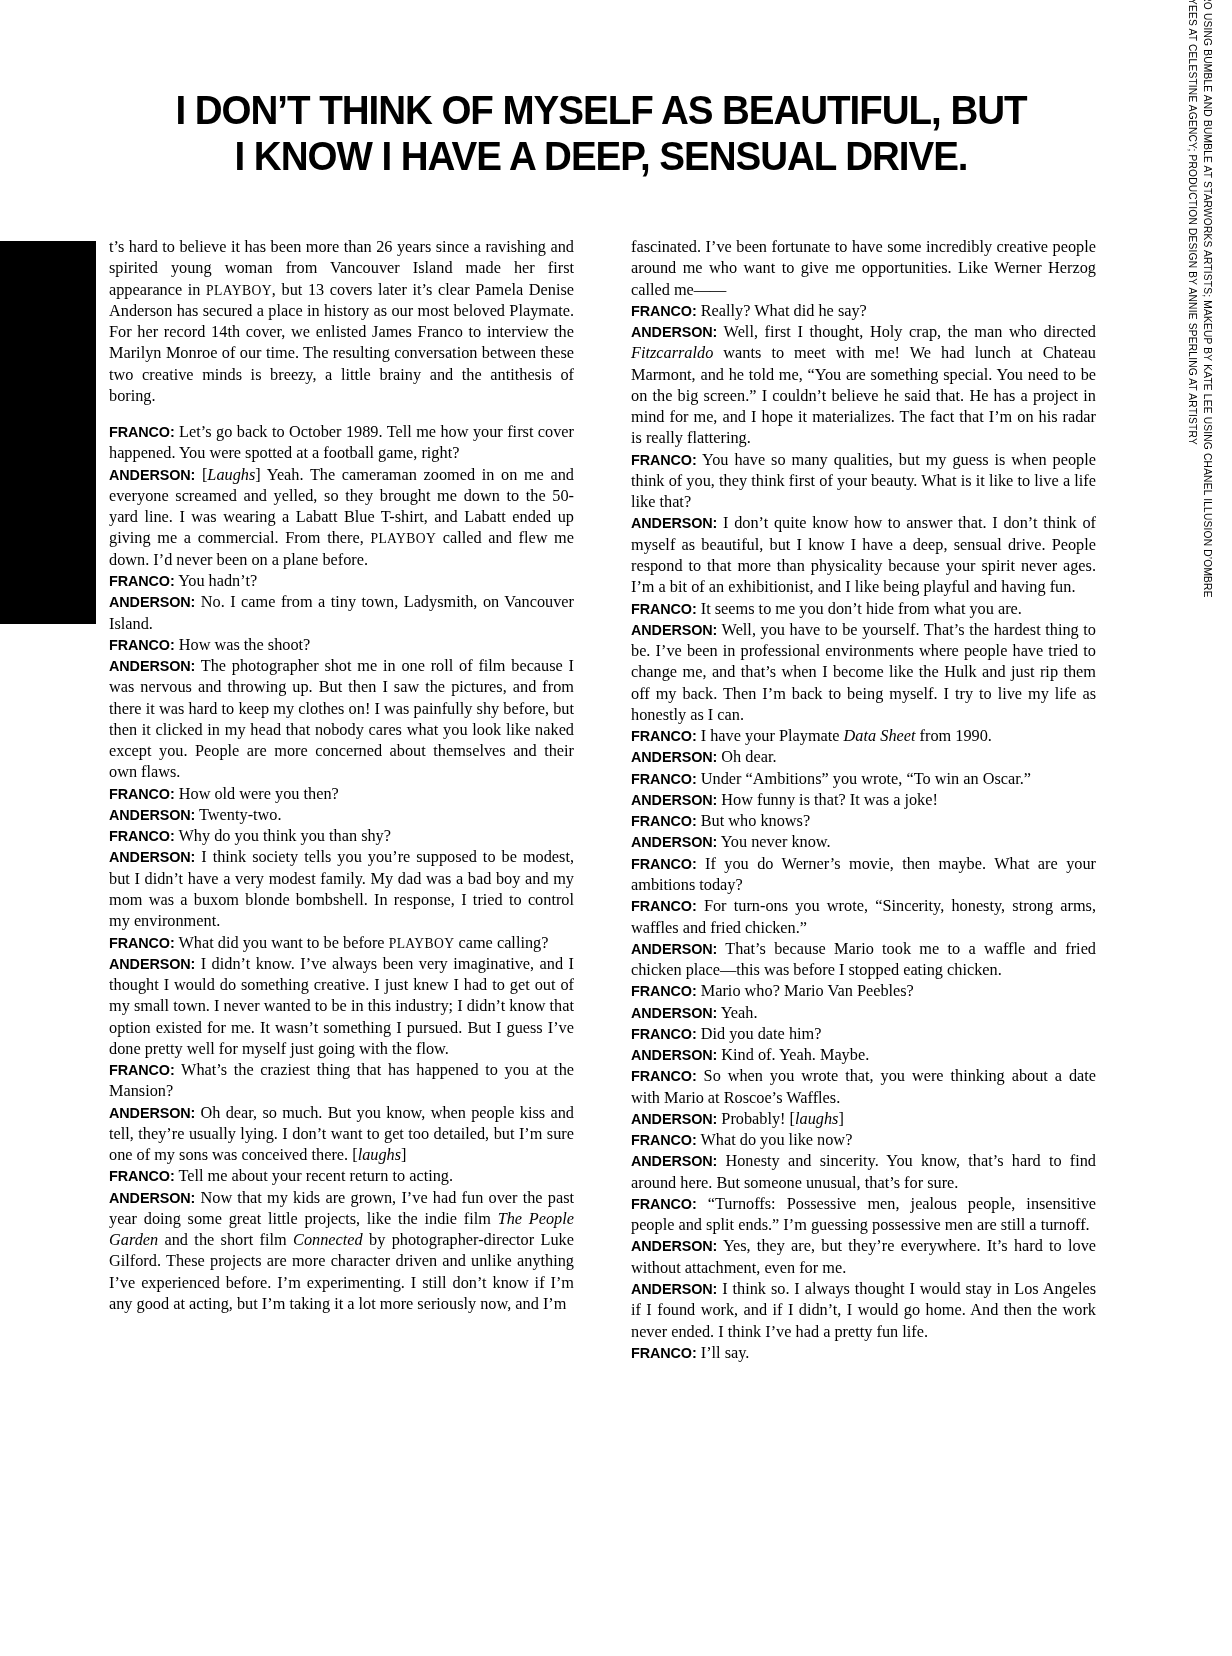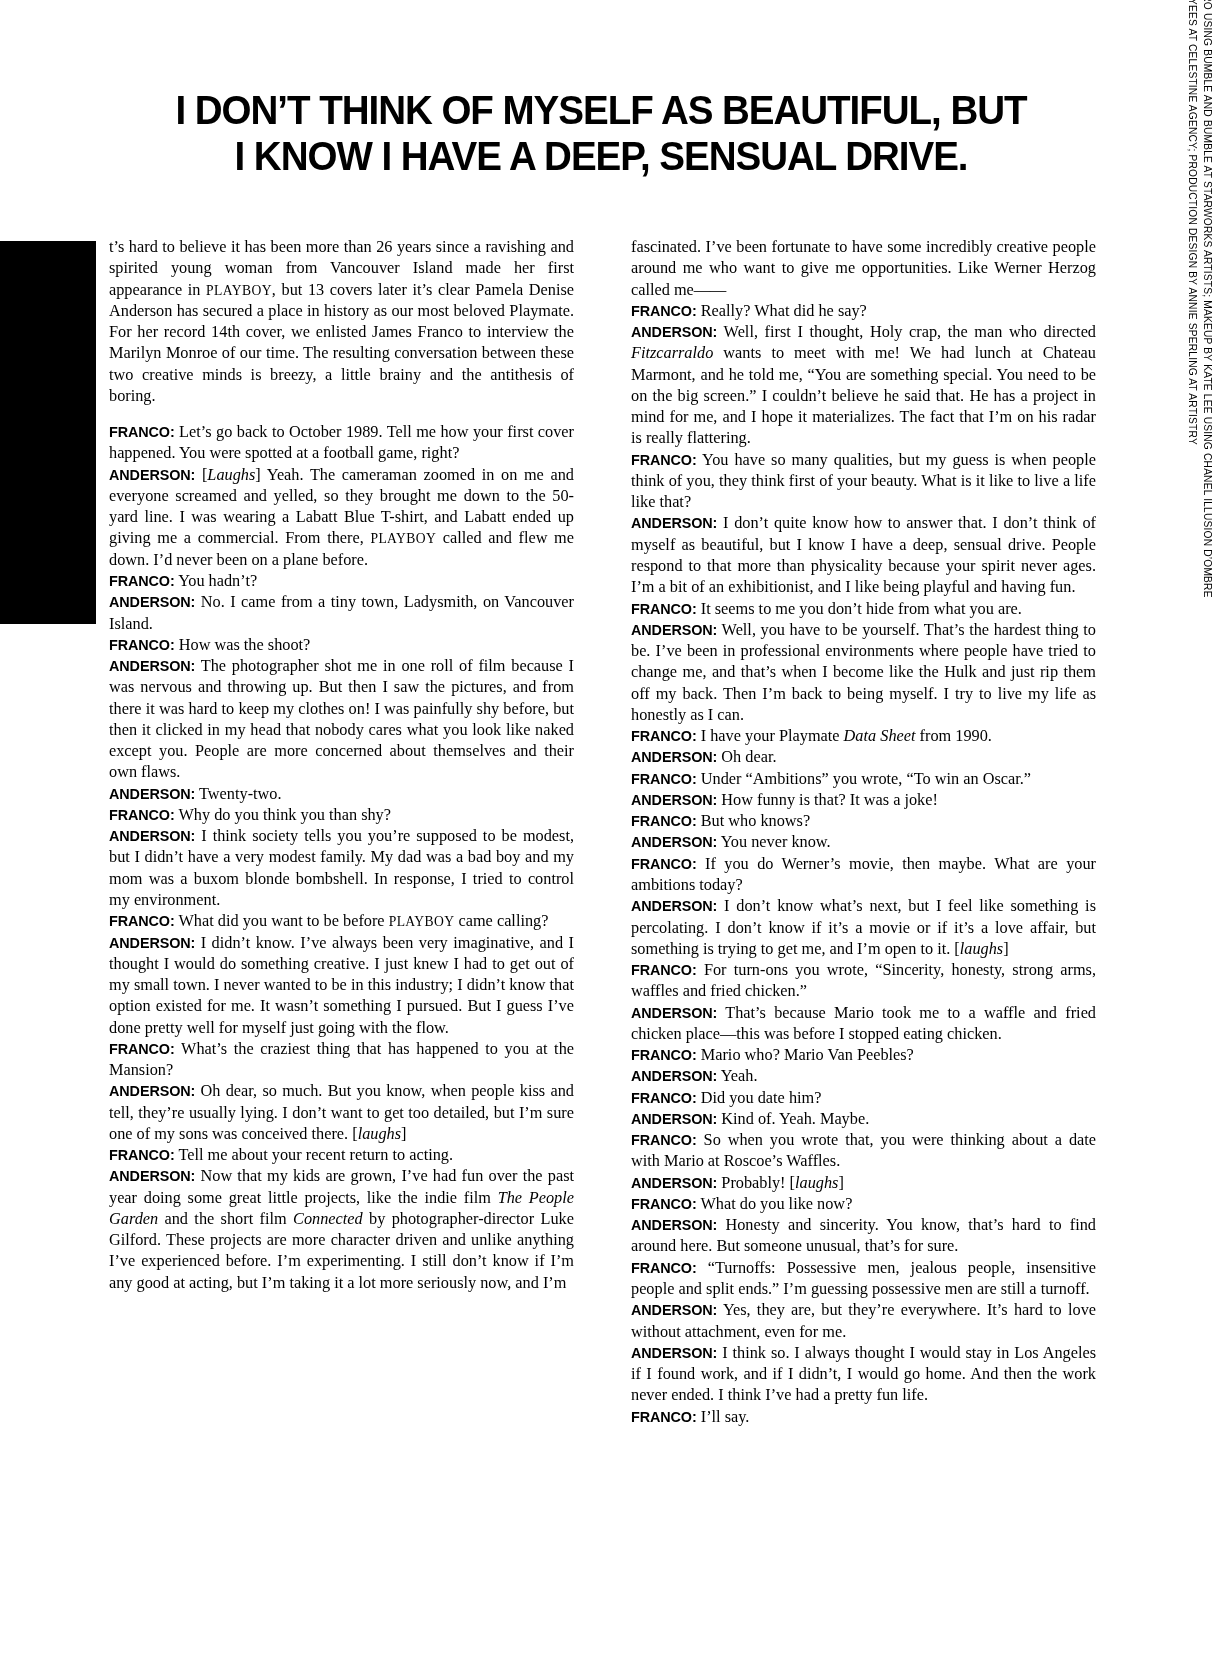--- a/index.html
+++ b/index.html
@@ -134,20 +134,21 @@
       <p><span class="speaker">ANDERSON:</span> <span>[</span><span class="ital">Laughs</span><span>] Yeah. The cameraman zoomed in on me and everyone screamed and yelled, so they brought me down to the 50-yard line. I was wearing a Labatt Blue T-shirt, and Labatt ended up giving me a commercial. From there, </span><span class="sc">PLAYBOY</span><span> called and flew me down. I’d never been on a plane before.</span></p>
 
       <p><span class="speaker">FRANCO:</span> <span>You hadn’t?</span></p>
 
       <p><span class="speaker">ANDERSON:</span> <span>No. I came from a tiny town, Ladysmith, on Vancouver Island.</span></p>
 
       <p><span class="speaker">FRANCO:</span> <span>How was the shoot?</span></p>
 
       <p><span class="speaker">ANDERSON:</span> <span>The photographer shot me in one roll of film because I was nervous and throwing up. But then I saw the pictures, and from there it was hard to keep my clothes on! I was painfully shy before, but then it clicked in my head that nobody cares what you look like naked except you. People are more concerned about themselves and their own flaws.</span></p>
 
+      <p><span class="speaker">FRANCO:</span> <span>How old were you then?</span></p>
 
       <p><span class="speaker">ANDERSON:</span> <span>Twenty-two.</span></p>
 
       <p><span class="speaker">FRANCO:</span> <span>Why do you think you than shy?</span></p>
 
       <p><span class="speaker">ANDERSON:</span> <span>I think society tells you you’re supposed to be modest, but I didn’t have a very modest family. My dad was a bad boy and my mom was a buxom blonde bombshell. In response, I tried to control my environment.</span></p>
 
       <p><span class="speaker">FRANCO:</span> <span>What did you want to be before </span><span class="sc">PLAYBOY</span><span> came calling?</span></p>
 
       <p><span class="speaker">ANDERSON:</span> <span>I didn’t know. I’ve always been very imaginative, and I thought I would do something creative. I just knew I had to get out of my small town. I never wanted to be in this industry; I didn’t know that option existed for me. It wasn’t something I pursued. But I guess I’ve done pretty well for myself just going with the flow.</span></p>
@@ -184,21 +185,20 @@
       <p><span class="speaker">FRANCO:</span> <span>Under “Ambitions” you wrote, “To win an Oscar.”</span></p>
 
       <p><span class="speaker">ANDERSON:</span> <span>How funny is that? It was a joke!</span></p>
 
       <p><span class="speaker">FRANCO:</span> <span>But who knows?</span></p>
 
       <p><span class="speaker">ANDERSON:</span> <span>You never know.</span></p>
 
       <p><span class="speaker">FRANCO:</span> <span>If you do Werner’s movie, then maybe. What are your ambitions today?</span></p>
 
-      <p><span class="speaker">ANDERSON:</span> <span>I don’t know what’s next, but I feel like something is percolating. I don’t know if it’s a movie or if it’s a love affair, but something is trying to get me, and I’m open to it. [</span><span class="ital">laughs</span><span>]</span></p>
 
       <p><span class="speaker">FRANCO:</span> <span>For turn-ons you wrote, “Sincerity, honesty, strong arms, waffles and fried chicken.”</span></p>
 
       <p><span class="speaker">ANDERSON:</span> <span>That’s because Mario took me to a waffle and fried chicken place—this was before I stopped eating chicken.</span></p>
 
       <p><span class="speaker">FRANCO:</span> <span>Mario who? Mario Van Peebles?</span></p>
 
       <p><span class="speaker">ANDERSON:</span> <span>Yeah.</span></p>
 
       <p><span class="speaker">FRANCO:</span> <span>Did you date him?</span></p>

